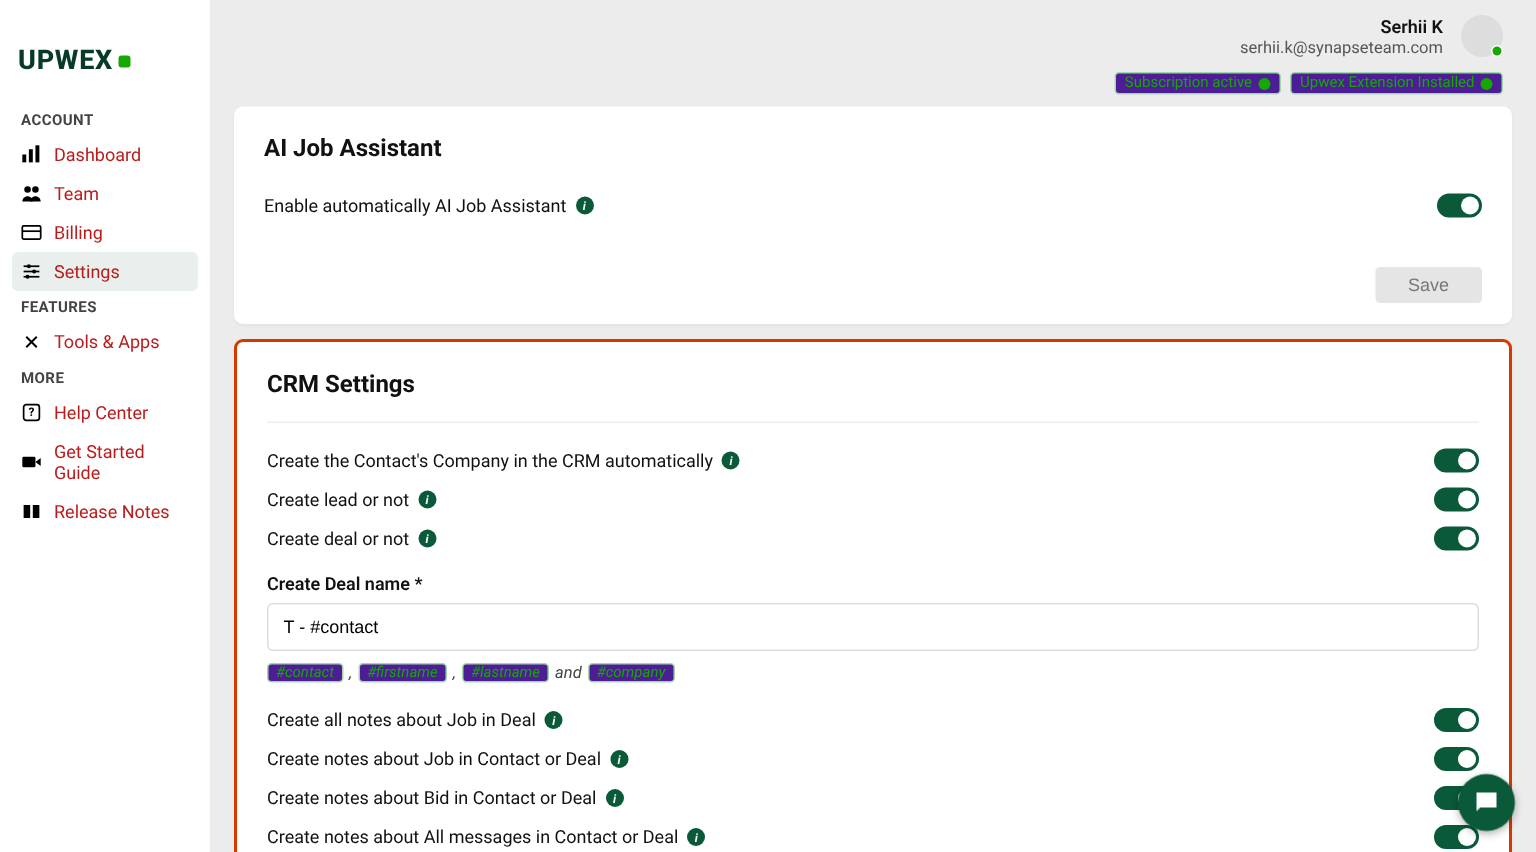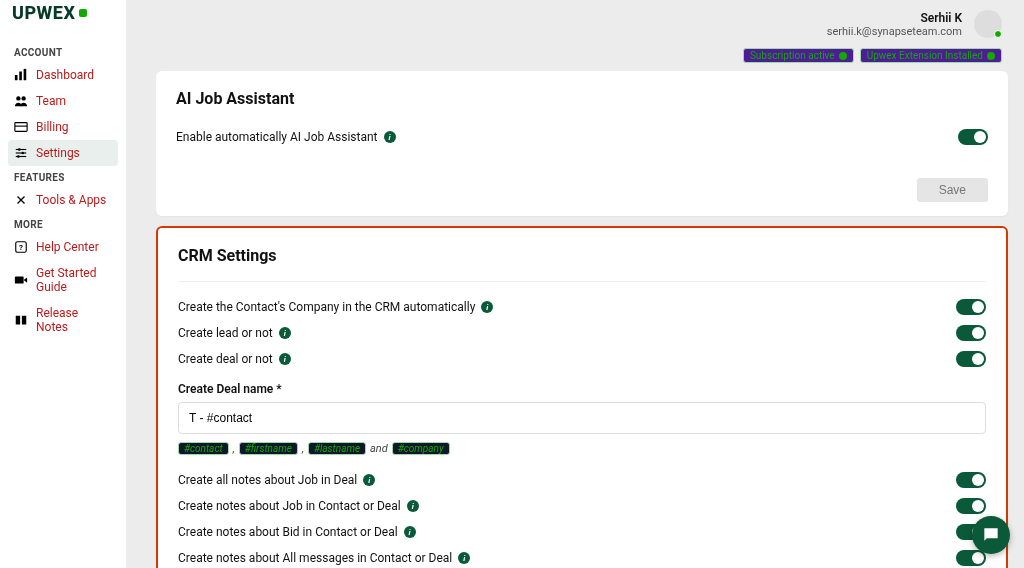--- a/index.html
+++ b/index.html
@@ -1,18 +1,18 @@
 <!DOCTYPE html>
 <html><head>
 <meta charset="utf-8">
 <style>
   * { box-sizing: border-box; margin: 0; padding: 0; }
   body { font-family: -apple-system, BlinkMacSystemFont, "Segoe UI", Roboto, Arial, sans-serif; font-size: 13px; color: #111; background: #ececec; width: 1024px; height: 568px; overflow: hidden; position: relative; }
   
-  .sidebar { position: absolute; left: 0; top: 0; width: 126px; height: 568px; background: #fff; padding: 2px 8px; }
+  .sidebar { position: absolute; left: 0; top: 0; width: 140px; height: 568px; background: #fff; padding: 30px 8px; }
   .logo { display: flex; align-items: center; gap: 2px; padding: 0 4px 18px 4px; font-weight: 800; font-size: 18px; color: #083a28; letter-spacing: 0.5px; }
   .logo-badge { width: 8px; height: 8px; background: #14a800; border-radius: 2px; margin-left: 2px; }
   
   .nav-section { font-size: 10px; font-weight: 700; color: #444; padding: 6px 6px 4px; letter-spacing: 0.3px; }
   .nav-item { display: flex; align-items: center; gap: 8px; padding: 6px 6px; font-size: 12px; color: #b91c1c; cursor: pointer; border-radius: 4px; }
   .nav-item.active { background: #e8efec; }
   .nav-item svg { width: 14px; height: 14px; flex-shrink: 0; }
   
   .main { position: absolute; left: 140px; top: 0; right: 0; height: 568px; overflow: auto; padding: 0 0 10px 0; }
   .topbar { display: flex; justify-content: flex-end; padding: 10px 22px 6px; }
@@ -38,21 +38,21 @@
   .toggle-knob { position: absolute; right: 2px; top: 2px; width: 12px; height: 12px; background: #fff; border-radius: 50%; }
   
   .save-row { display: flex; justify-content: flex-end; margin-top: 10px; }
   .save-btn { background: #e5e5e5; color: #777; border: none; padding: 5px 22px; font-size: 12px; border-radius: 3px; cursor: pointer; margin-top: 18px; }
   
   .hr { border: none; border-top: 1px solid #eee; margin: 8px 0 12px; }
   
   .field-label { font-size: 12px; font-weight: 600; margin: 10px 0 6px; }
   .text-input { width: 100%; padding: 8px 10px; border: 1px solid #ddd; border-radius: 4px; font-size: 12px; }
   .help-text { font-size: 11px; font-style: italic; color: #444; margin: 8px 0 12px; display: flex; flex-wrap: wrap; gap: 4px; align-items: center; }
-  .tag { font-style: italic; color: #14a800; border: 1px solid #9fd9a6; background: #0f172a; padding: 0 5px; border-radius: 3px; font-size: 10px; }
+  .tag { font-style: italic; color: #14a800; border: 1px solid #9fd9a6; background: #4c1d95; padding: 0 5px; border-radius: 3px; font-size: 10px; }
   
   .chat-fab { position: absolute; bottom: 14px; right: 14px; width: 38px; height: 38px; border-radius: 50%; background: #0a5a3a; display: flex; align-items: center; justify-content: center; cursor: pointer; box-shadow: 0 2px 6px rgba(0,0,0,0.3); }
   .chat-fab svg { width: 20px; height: 20px; fill: #fff; }
 </style>
 </head>
 <body>
 
 <div class="sidebar">
   <div class="logo">
     <span>UPWEX</span>

